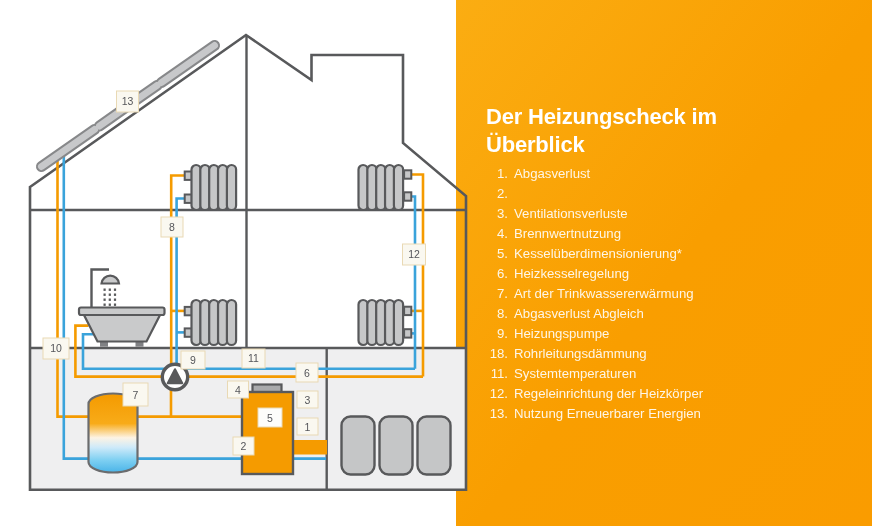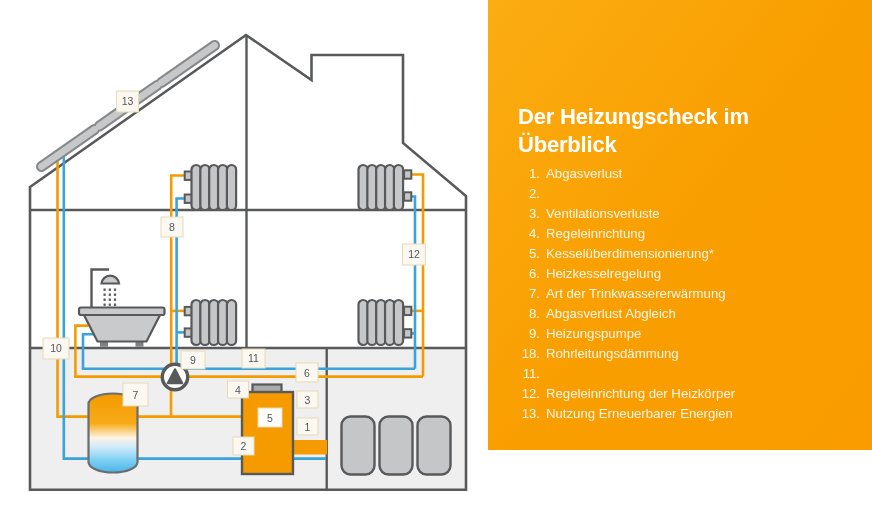--- a/index.html
+++ b/index.html
@@ -4,23 +4,23 @@
 <style>
   html,body { margin:0; padding:0; }
   body {
     width:872px; height:526px; display:flex; overflow:hidden;
     background:#ffffff;
     font-family:"Liberation Sans", sans-serif;
   }
   .stage { width:456px; height:526px; position:relative; background:#ffffff; flex:none; }
   .stage svg { display:block; }
   .panel {
-    flex:1; height:450px; box-sizing:border-box;
+    flex:1; height:526px; box-sizing:border-box;
     background:linear-gradient(128deg,#fbad12 0%,#f99e00 52%,#fa9c00 100%);
-    color:#ffffff; padding:103px 12px 0 30px;margin-left:32px;
+    color:#ffffff; padding:103px 12px 0 30px;
   }
   .panel h1 {
     margin:0; font-size:22px; line-height:28px; font-weight:bold;
     max-width:282px; letter-spacing:-0.2px; color:#ffffff;
   }
   .panel ol { list-style:none; margin:5px 0 0 0; padding:0; }
   .panel li {
     display:flex; line-height:20px; font-size:13.2px;
     color:rgba(255,255,255,0.9);
   }
@@ -227,21 +227,21 @@
       </li>
     <li>
         <span class="num">2.</span>
       </li>
     <li>
         <span class="num">3.</span>
         <span>Ventilationsverluste</span>
       </li>
     <li>
         <span class="num">4.</span>
-        <span>Regeleinrichtung</span>
+        <span>Brennwertnutzung</span>
       </li>
     <li>
         <span class="num">5.</span>
         <span>Kesselüberdimensionierung*</span>
       </li>
     <li>
         <span class="num">6.</span>
         <span>Heizkesselregelung</span>
       </li>
     <li>
@@ -255,20 +255,21 @@
     <li>
         <span class="num">9.</span>
         <span>Heizungspumpe</span>
       </li>
     <li>
         <span class="num">18.</span>
         <span>Rohrleitungsdämmung</span>
       </li>
     <li>
         <span class="num">11.</span>
+        <span>Systemtemperaturen</span>
       </li>
     <li>
         <span class="num">12.</span>
         <span>Regeleinrichtung der Heizkörper</span>
       </li>
     <li>
         <span class="num">13.</span>
         <span>Nutzung Erneuerbarer Energien</span>
       </li>
   </ol>

